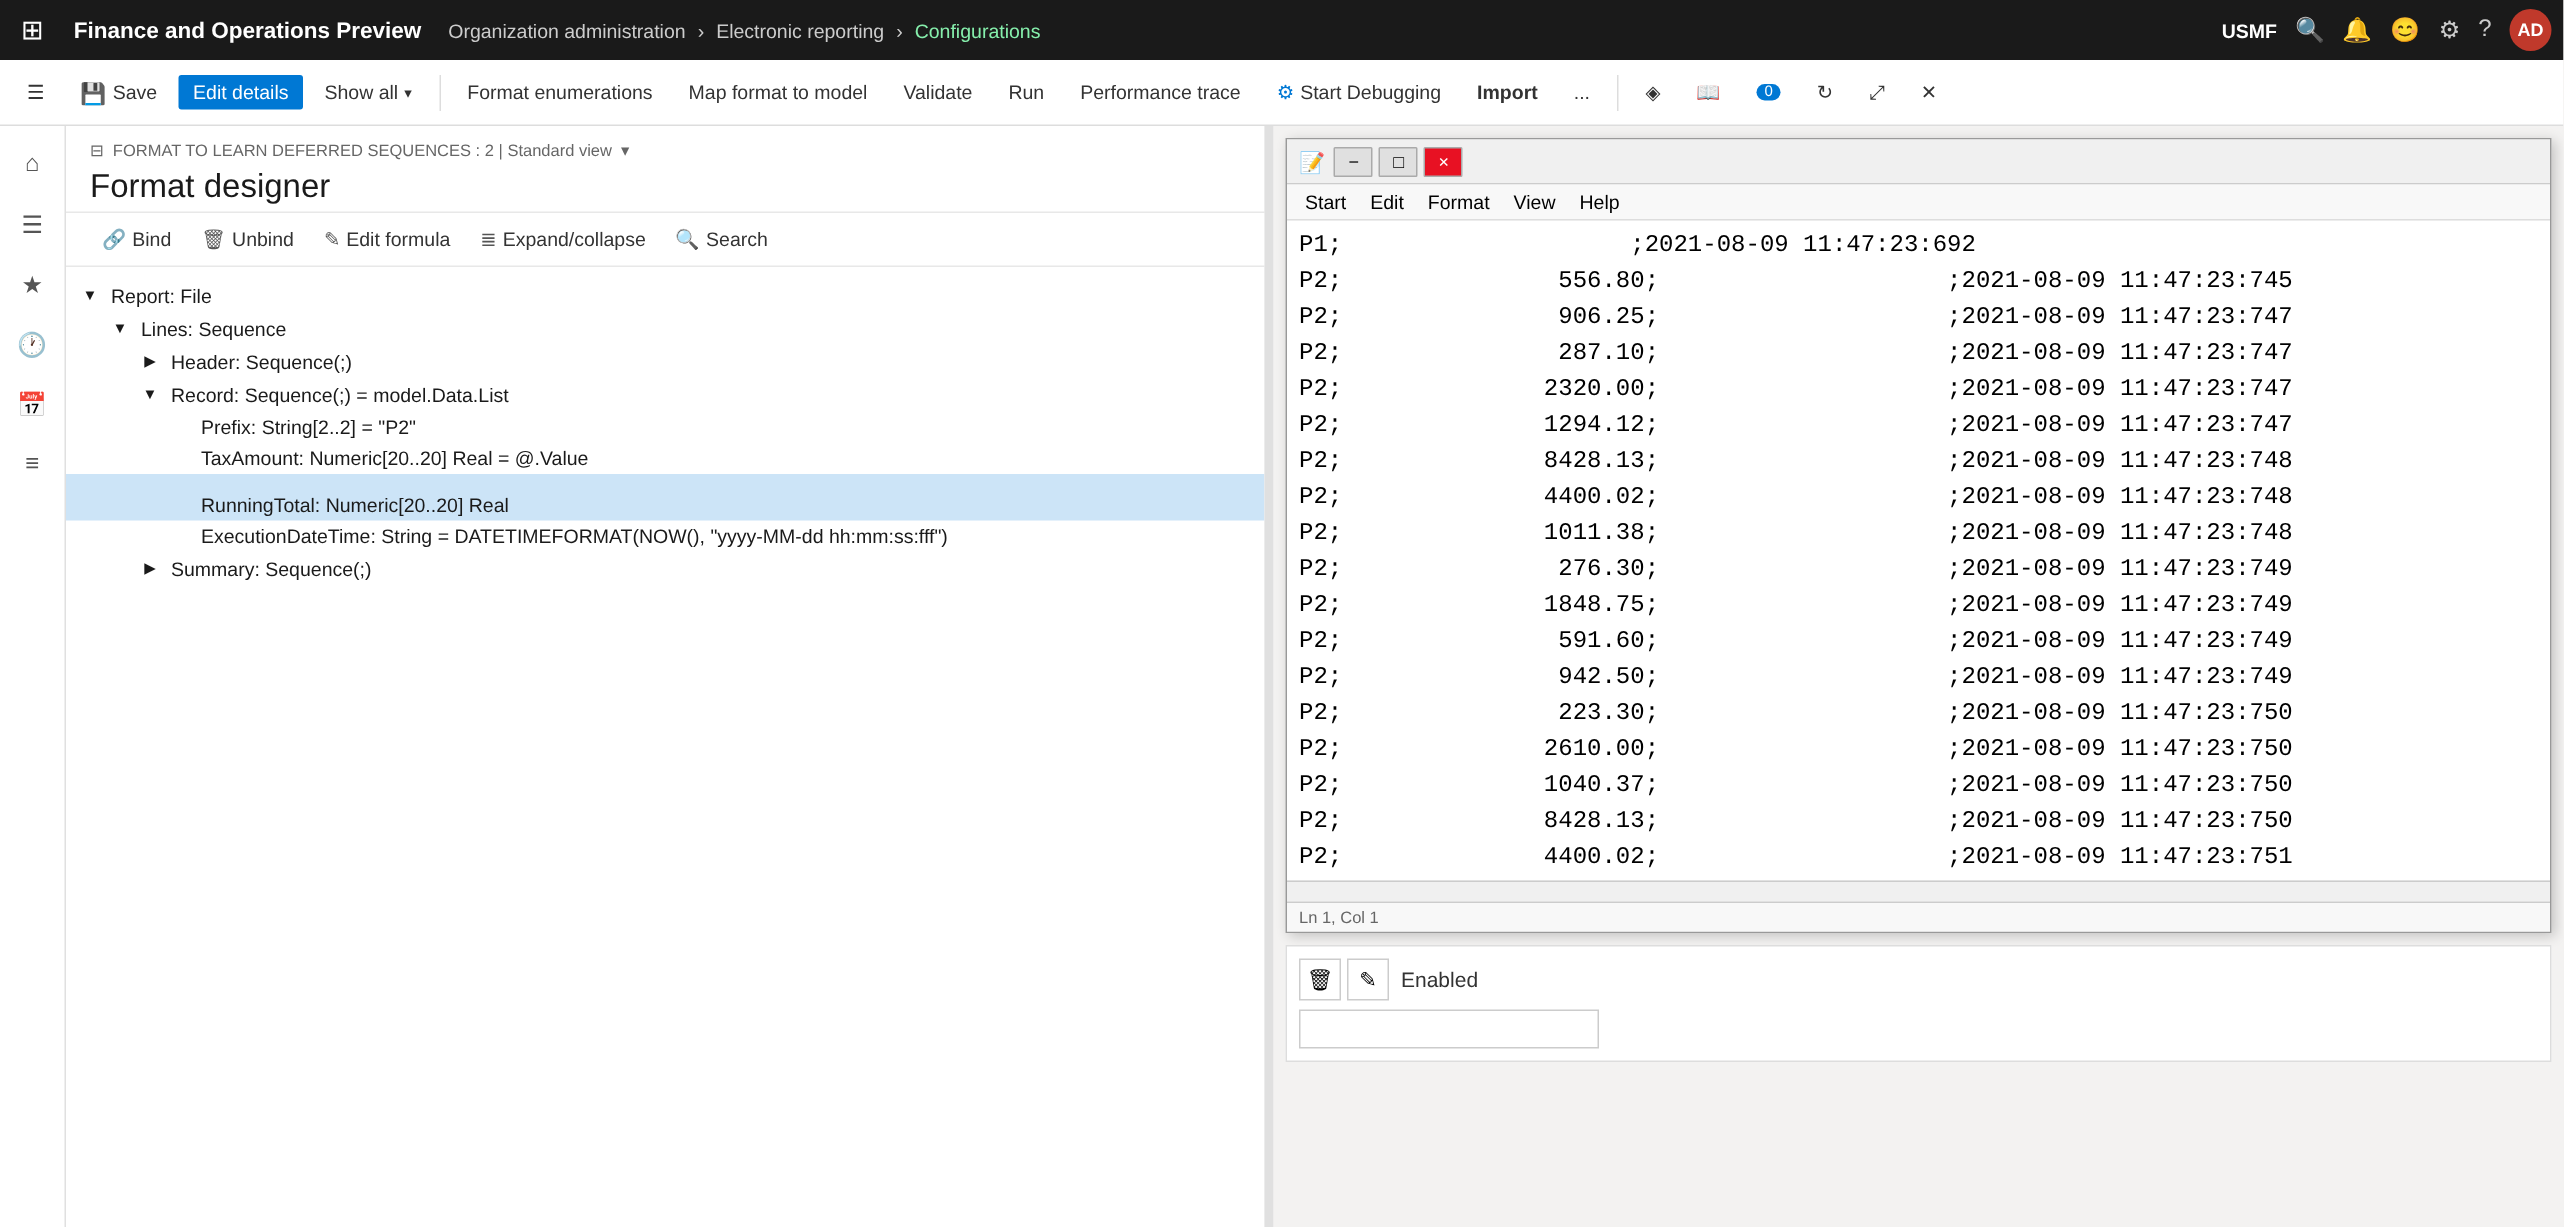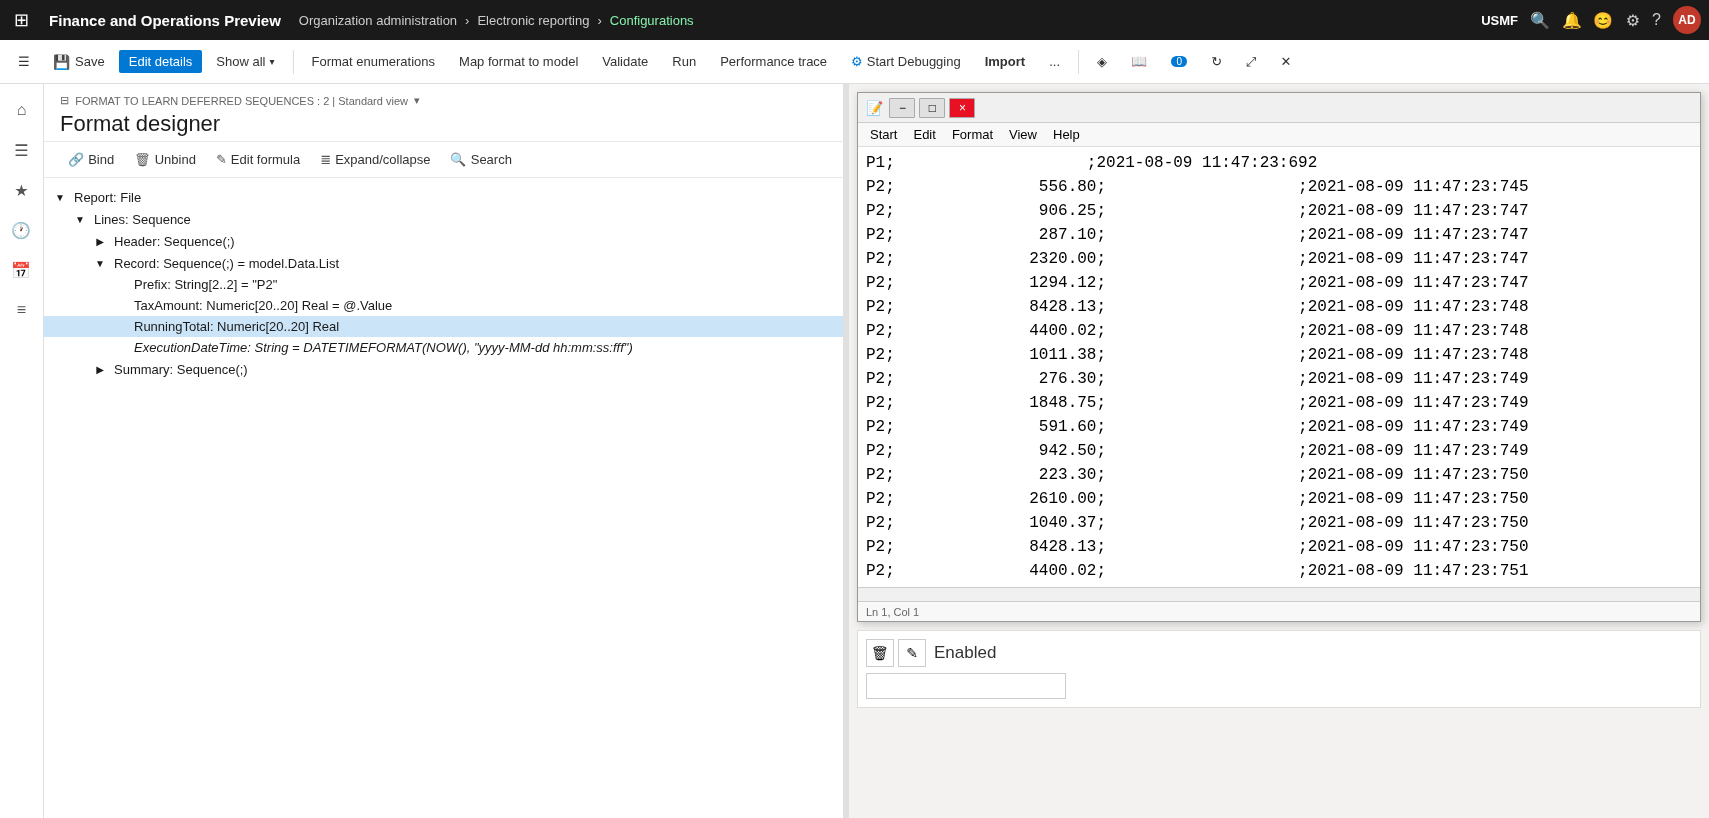--- a/index.html
+++ b/index.html
@@ -265,26 +265,26 @@
           <span style="padding-left:4px;">Prefix: String[2..2] = "P2"</span>
         </div>
         <div class="tree-item">
           <span style="display:inline-block;width:68px;"></span>
           <span style="display:inline-block;width:18px;"></span>
           <span style="padding-left:4px;">TaxAmount: Numeric[20..20] Real = @.Value</span>
         </div>
         <div class="tree-item selected">
           <span style="display:inline-block;width:68px;"></span>
           <span style="display:inline-block;width:18px;"></span>
-          <span style="padding-left:4px;">RunningTotal: Numeric[20..20] Real</span>
+          <span style="padding-left:4px;margin-top:10px;">RunningTotal: Numeric[20..20] Real</span>
         </div>
         <div class="tree-item">
           <span style="display:inline-block;width:68px;"></span>
           <span style="display:inline-block;width:18px;"></span>
-          <span style="padding-left:4px;font-style:italic;">ExecutionDateTime: String = DATETIMEFORMAT(NOW(), "yyyy-MM-dd hh:mm:ss:fff")</span>
+          <span style="padding-left:4px;">ExecutionDateTime: String = DATETIMEFORMAT(NOW(), "yyyy-MM-dd hh:mm:ss:fff")</span>
         </div>
         <div class="tree-item">
           <span style="display:inline-block;width:48px;"></span>
           <span class="tree-expander">▶</span>
           <span style="padding-left:4px;">Summary: Sequence(;)</span>
         </div>
       </div>
   </div>
 
   <div class="splitter"></div>
@@ -336,20 +336,20 @@
     </div>
 
     <div class="bottom-panel">
       <div class="bottom-icons">
         <button class="bottom-icon-btn">
           <span>🗑</span>
         </button>
         <button class="bottom-icon-btn">
           <span>✎</span>
         </button>
-        <span style="font-size:17px;color:#333;display:inline-flex;align-items:center;margin-left:4px;">Enabled</span>
+        <span style="font-size:14px;color:#333;display:inline-flex;align-items:center;margin-left:4px;">Enabled</span>
       </div>
       <div class="enabled-section">
         <input class="enabled-input" type="text" style="">
       </div>
     </div>
   </div>
 </div>
 
 </body></html>

